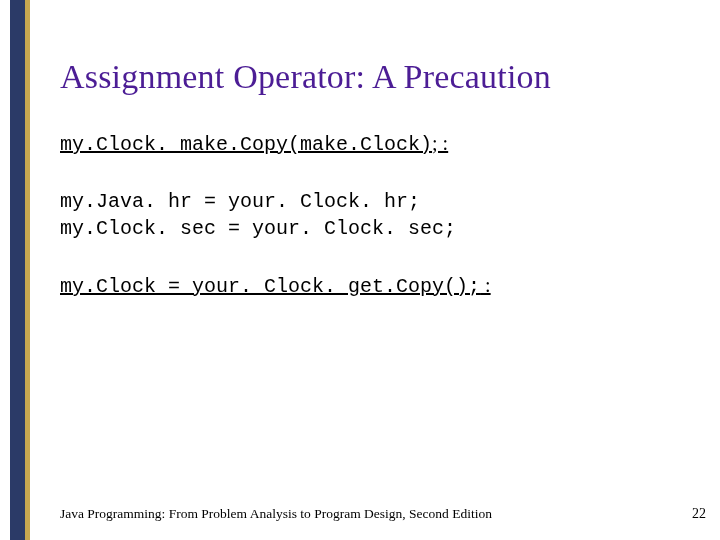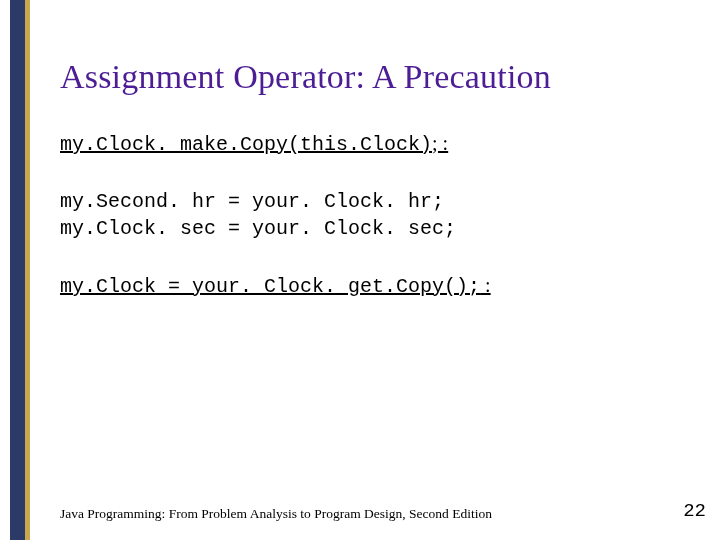--- a/index.html
+++ b/index.html
@@ -71,45 +71,44 @@
     left: 0;
     bottom: 18px;
     width: 640px;
     font-size: 13.5px;
     color: #000;
   }
   .pagenum {
     position: absolute;
     right: 14px;
     bottom: 18px;
-    font-size: 19px;
+    font-size: 14px;
     color: #000;
-    font-family: Liberation Mono, monospace;
   }
 </style>
 </head>
 <body>
 
 <div class="left-stripe">
   <div class="navy"></div>
   <div class="gold"></div>
 </div>
 
 <div class="content">
 
   <h1 class="title">Assignment Operator: A Precaution</h1>
 
   <div class="block1">
     <span class="bullet-line">
-      <span class="code-u">my.Clock. make.Copy(this.Clock)</span><span class="bullet-line u">; :</span>
+      <span class="code-u">my.Clock. make.Copy(make.Clock)</span><span class="bullet-line u">; :</span>
     </span>
   </div>
 
   <div class="block2">
-    <span class="code">my.Second. hr = your. Clock. hr;</span>
+    <span class="code">my.Java. hr = your. Clock. hr;</span>
     <span class="code">my.Clock. sec = your. Clock. sec;</span>
   </div>
 
   <div class="block3">
     <span class="bullet-line">
       <span class="code-u">my.Clock = your. Clock. get.Copy();</span><span class="bullet-line u"> :</span>
     </span>
   </div>
 
   <div class="footer">Java Programming: From Problem Analysis to Program Design, Second Edition</div>

